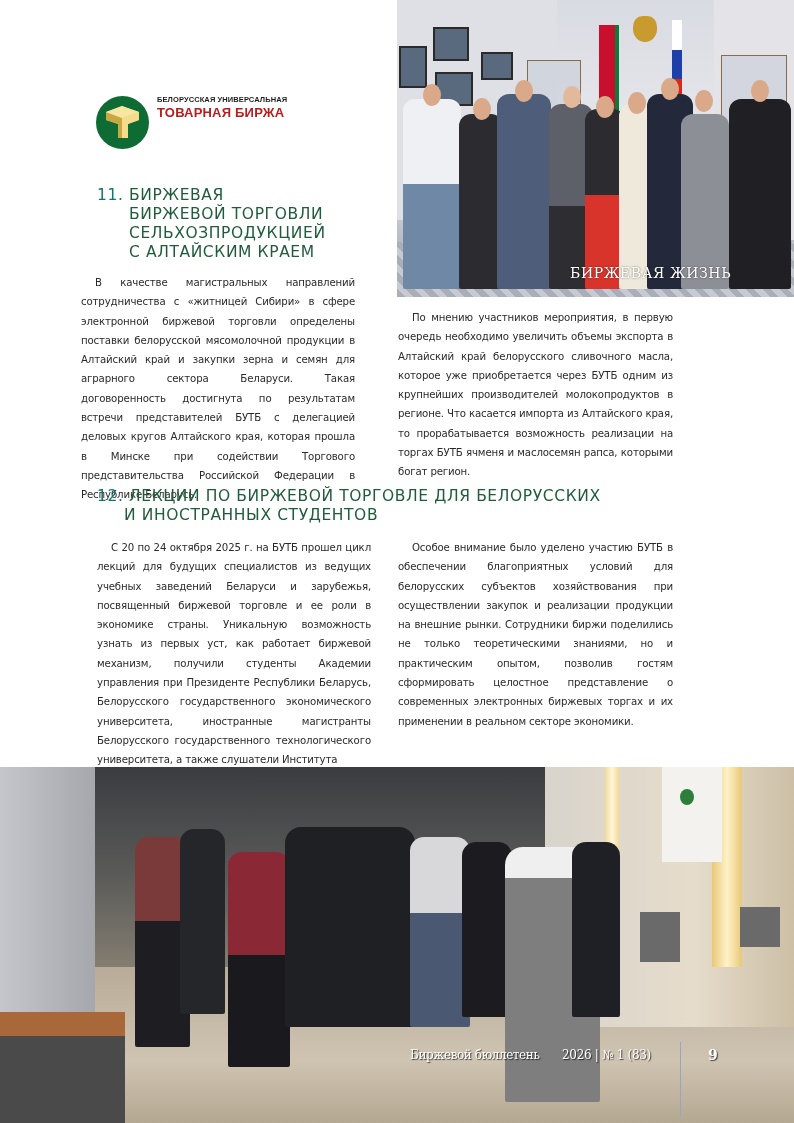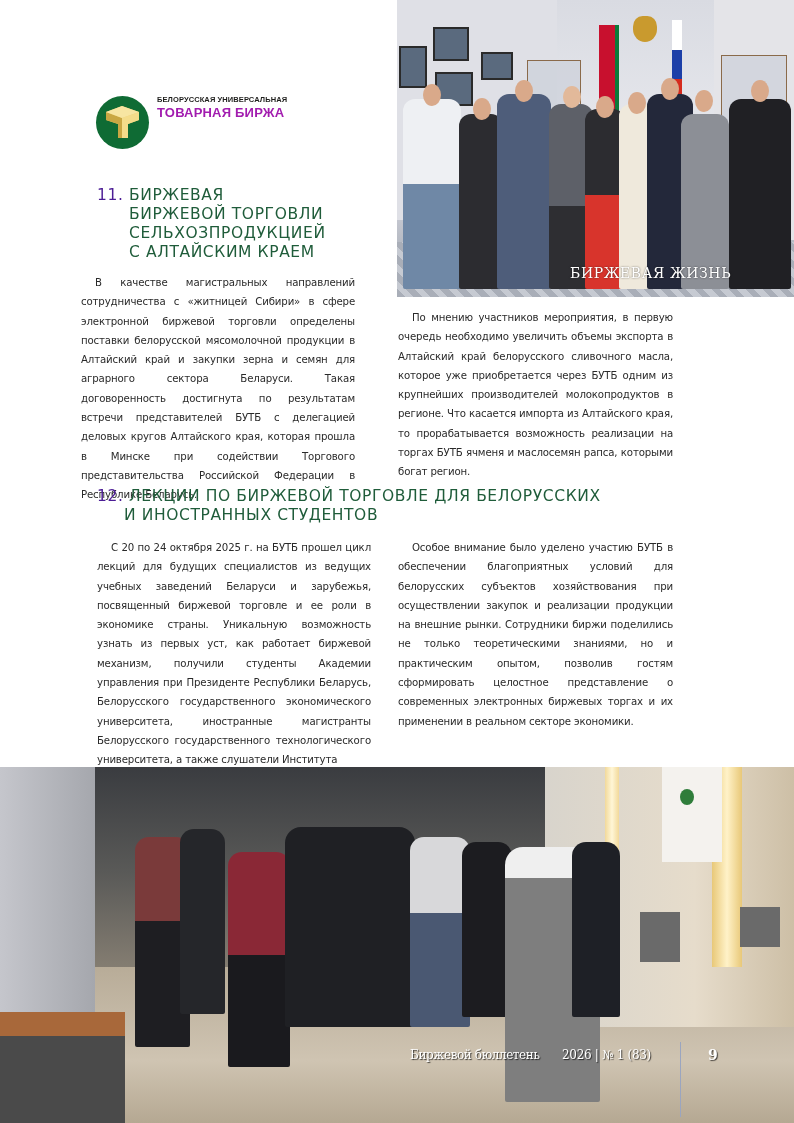--- a/index.html
+++ b/index.html
@@ -4,25 +4,25 @@
 <style>
   html, body { margin:0; padding:0; background:#ffffff; }
   body { width:794px; height:1123px; position:relative; overflow:hidden; font-family:"Liberation Sans", sans-serif; color:#231f20; }
 
   
   .logo { position:absolute; left:96px; top:96px; display:flex; align-items:flex-start; }
   .logo-circle { width:53px; height:53px; border-radius:50%; background:#0f6b34; position:relative; flex:none; }
   .logo-circle svg { position:absolute; left:8px; top:8px; }
   .logo-text { margin-left:8px; line-height:1; }
   .logo-line1 { font-size:7.5px; font-weight:bold; color:#1d1d1b; letter-spacing:0.1px; white-space:nowrap; }
-  .logo-line2 { font-size:13px; font-weight:bold; color:#a21caf; margin-top:2px; white-space:nowrap; letter-spacing:0.2px; }
+  .logo-line2 { font-size:13px; font-weight:bold; color:#b91c1c; margin-top:2px; white-space:nowrap; letter-spacing:0.2px; }
 
   
   .heading { position:absolute; font-family:"DejaVu Sans", sans-serif; font-size:15.5px; line-height:19px; color:#1f5c3a; letter-spacing:0.6px; }
-  .heading .num { color:#4c1d95; display:inline-block; }
+  .heading .num { color:#0f766e; display:inline-block; }
   .heading .title { color:#1f5c3a; }
   .h11 { left:97px; top:186px; width:290px; }
   .h11 .title-wrap { display:inline-block; vertical-align:top; }
   .h12 { left:97px; top:487px; width:560px; }
 
   
   .col { position:absolute; font-family:"DejaVu Sans", sans-serif; font-size:10.2px; line-height:19.3px; color:#2a2a2a; text-align:justify; letter-spacing:-0.15px; }
   .col p { margin:0; text-indent:14px; }
   .col p.noindent { text-indent:0; }
   .c1 { left:81px; top:273px; width:274px; }

